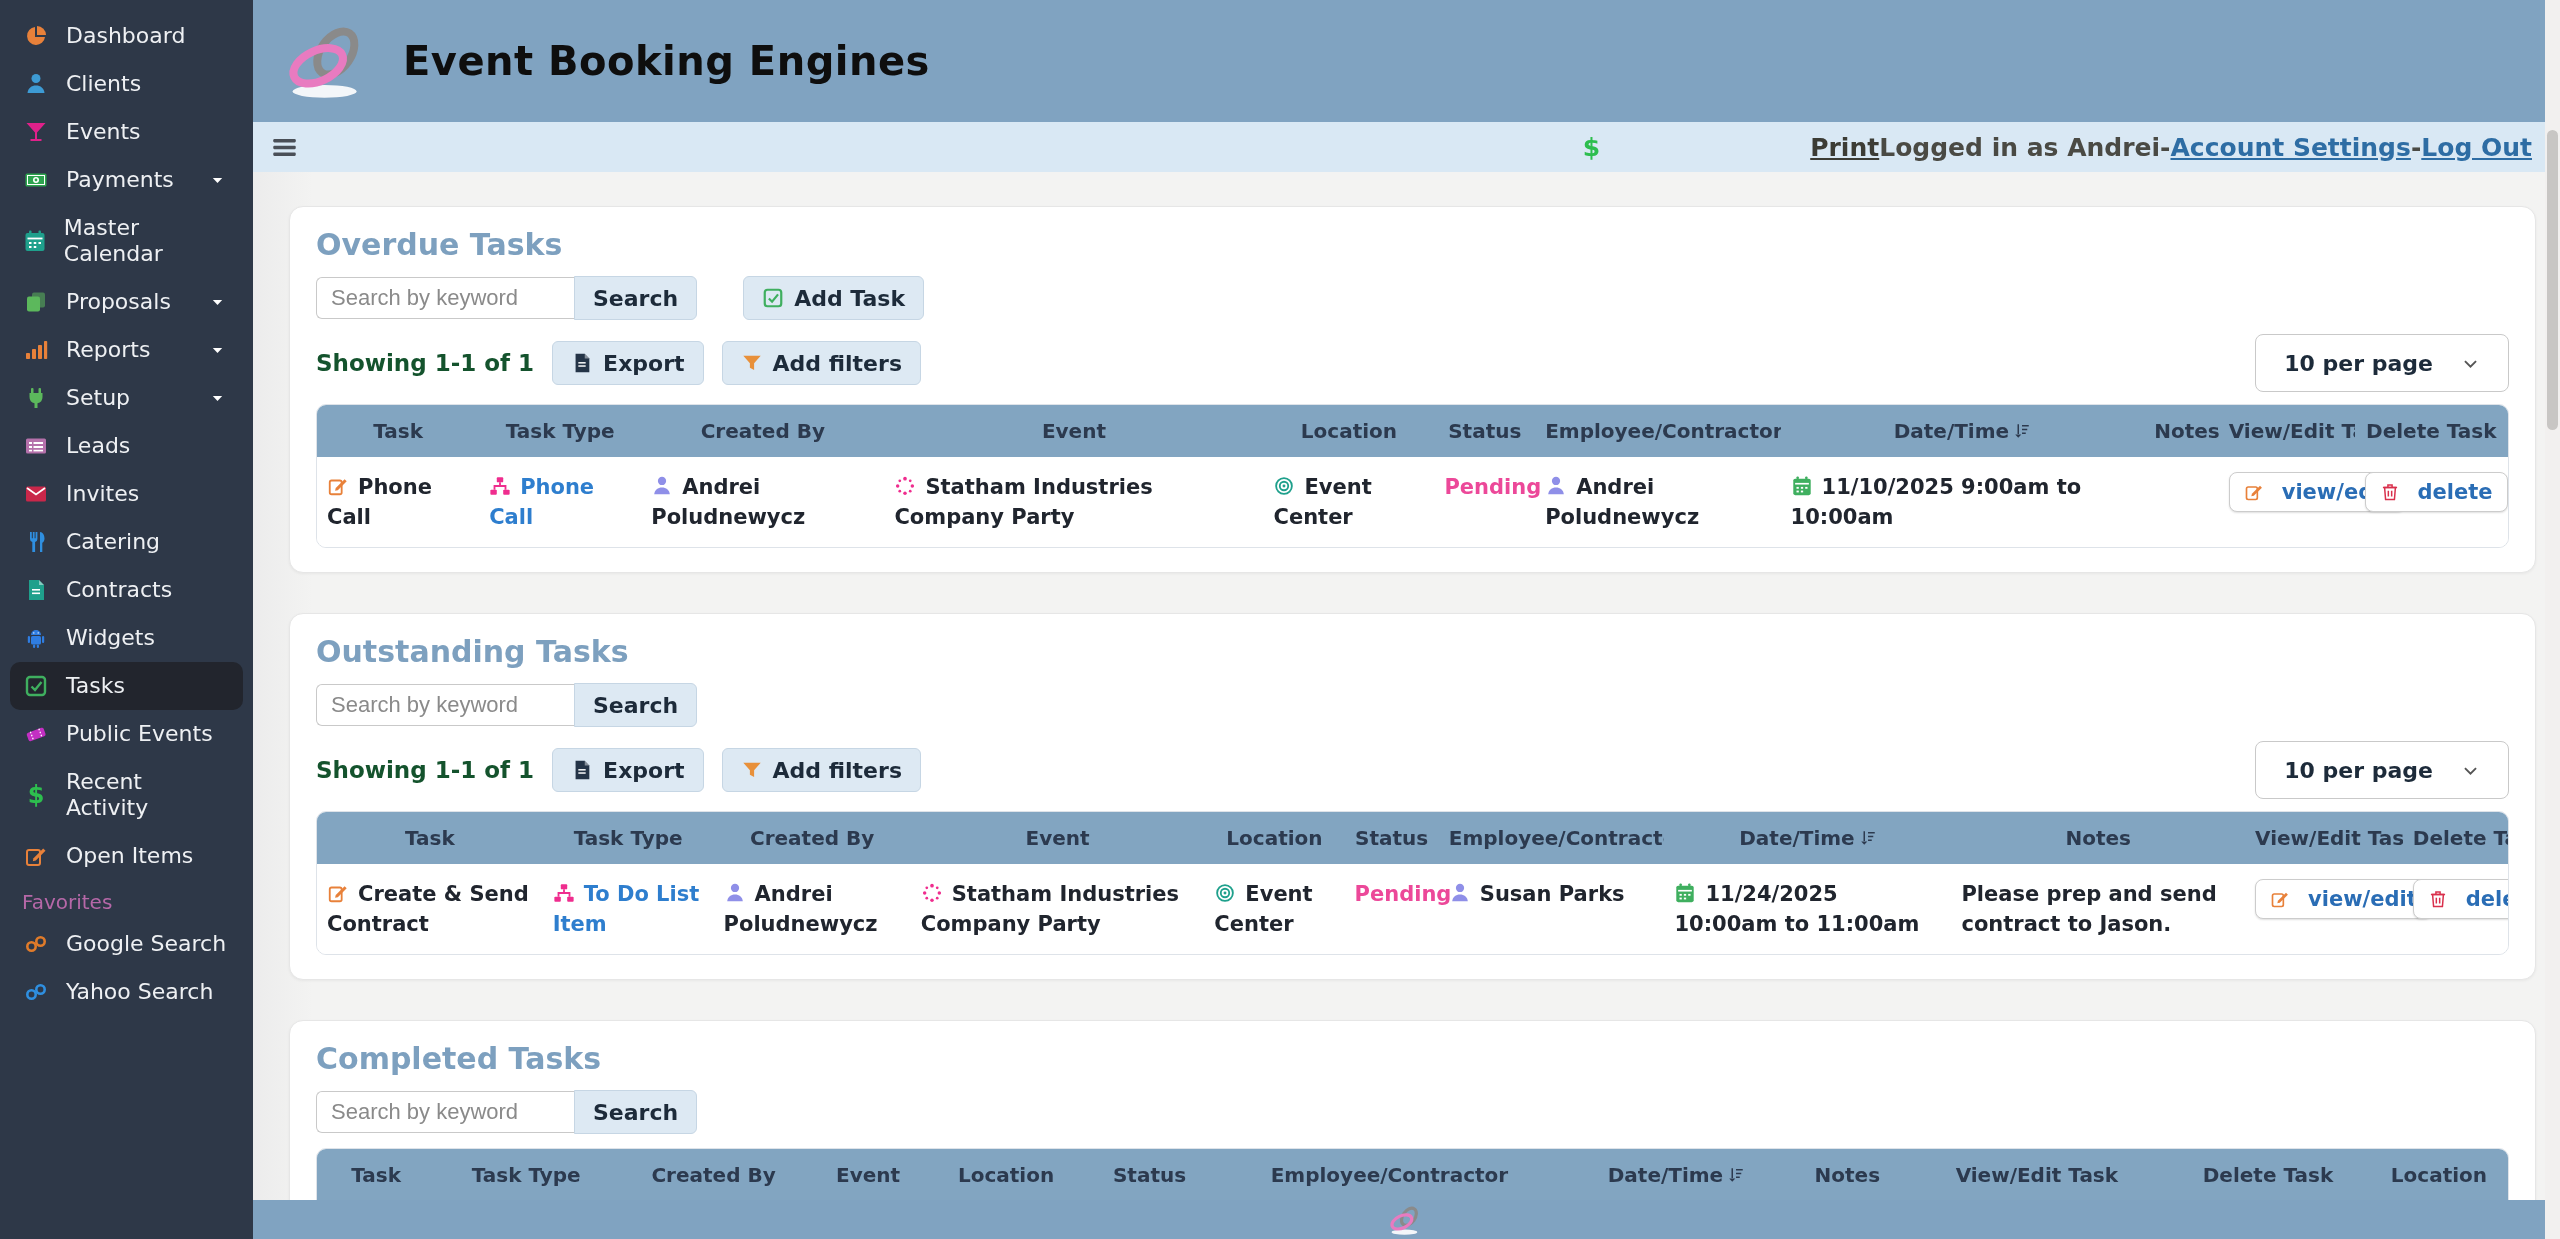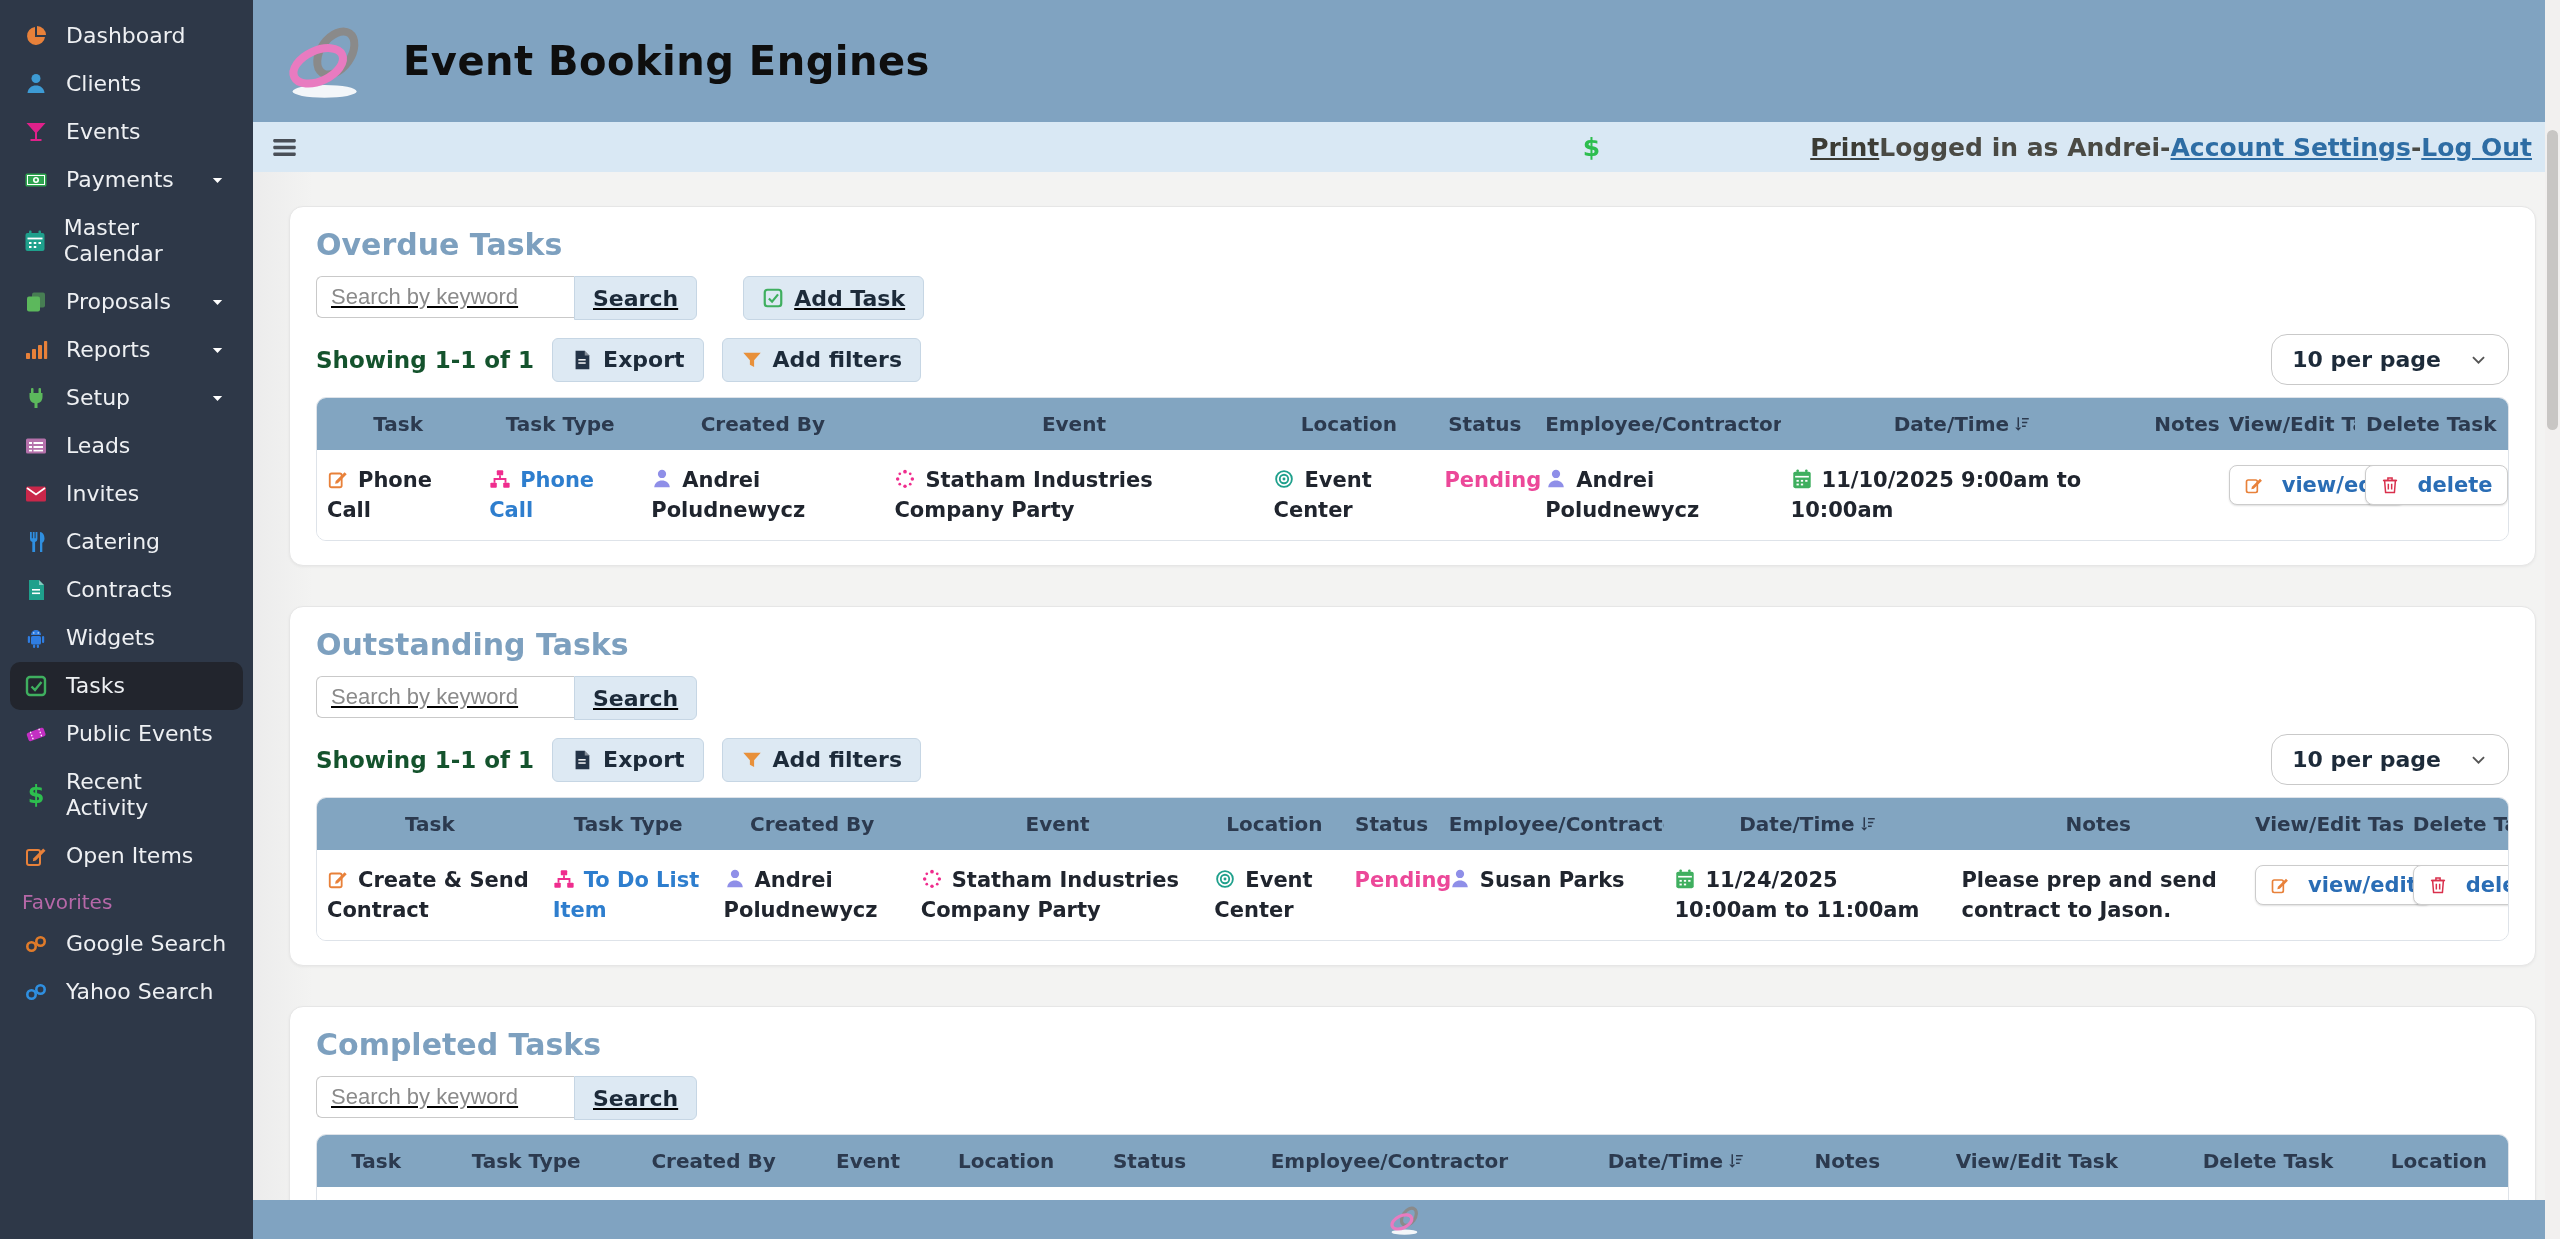--- a/index.html
+++ b/index.html
@@ -33,30 +33,30 @@
   .toolbar-links a { cursor:pointer; text-decoration:underline; }
   .lnk-print { color:#3c3c35; }
   .lnk-blue { color:#2e6da4; }
   .logged-in, .dash { color:#4a4a44; text-decoration:none; }
 
   .content { flex:1; background:linear-gradient(90deg,#ececec 0,#f3f3f2 60px); padding:34px 24px 0 36px; overflow:hidden; }
 
   
   .panel { background:#fff; border:1px solid #e6e6e6; border-radius:14px; padding:12px 26px 24px; margin-bottom:40px; box-shadow:0 1px 3px rgba(0,0,0,.05); }
   .panel-title { color:#7da0bf; font-size:30px; font-weight:800; margin:8px 0 14px; }
-  .search-row { display:flex; align-items:flex-start; margin-bottom:14px;text-decoration:underline; }
+  .search-row { display:flex; align-items:center; margin-bottom:14px; }
   .search-input { width:258px; height:42px; border:1px solid #c9c9c9; border-right:none; border-radius:6px 0 0 6px; padding:0 14px; font-size:22px; color:#333; outline:none; }
   .search-input::placeholder { color:#8a8a8a; }
   .btn { height:44px; background:#dde9f3; border:1px solid #c6d6e4; border-radius:6px; font-family:inherit; font-size:22px; font-weight:700; color:#1d2b3a; padding:0 18px; display:inline-flex; align-items:center; gap:10px; cursor:pointer; }
   .btn .icon { font-size:22px; display:flex; }
   .btn-search { border-radius:0 6px 6px 0; }
   .btn-addtask { margin-left:46px; }
   .meta-row { display:flex; align-items:center; gap:18px; margin-bottom:12px; }
   .showing { font-size:23px; font-weight:800; color:#14532d; }
-  .per-page { margin-left:auto; background:#fff; border:1px solid #c9c9c9; border-radius:16px; height:51px; display:flex; align-items:center; gap:28px; padding:0 20px; font-size:22px; font-weight:700; color:#1d2b3a; cursor:pointer; }
+  .per-page { margin-left:auto; background:#fff; border:1px solid #c9c9c9; border-radius:8px; height:58px; display:flex; align-items:center; gap:28px; padding:0 28px; font-size:22px; font-weight:700; color:#1d2b3a; cursor:pointer; }
   .per-page .icon { font-size:19px; color:#555; }
 
   
   .tbl { border:1px solid #dee3e9; border-radius:10px; overflow:hidden; }
   table { width:100%; border-collapse:separate; border-spacing:0; table-layout:fixed; }
   th { background:#82a5c1; color:#2c3a4f; text-align:center; padding:14px 10px; font-size:20px; font-weight:700; white-space:nowrap; overflow:hidden; }
   th .sort { display:inline-flex; font-size:18px; vertical-align:-2px; margin-left:4px; }
   td { background:#fff; padding:15px 10px; border-bottom:1px solid #ececec; font-size:21px; font-weight:700; color:#20252e; vertical-align:top; line-height:30px; }
   tr:last-child td { border-bottom:none; }
   td .icon { display:inline-flex; font-size:22px; vertical-align:-3px; margin-right:9px; }

